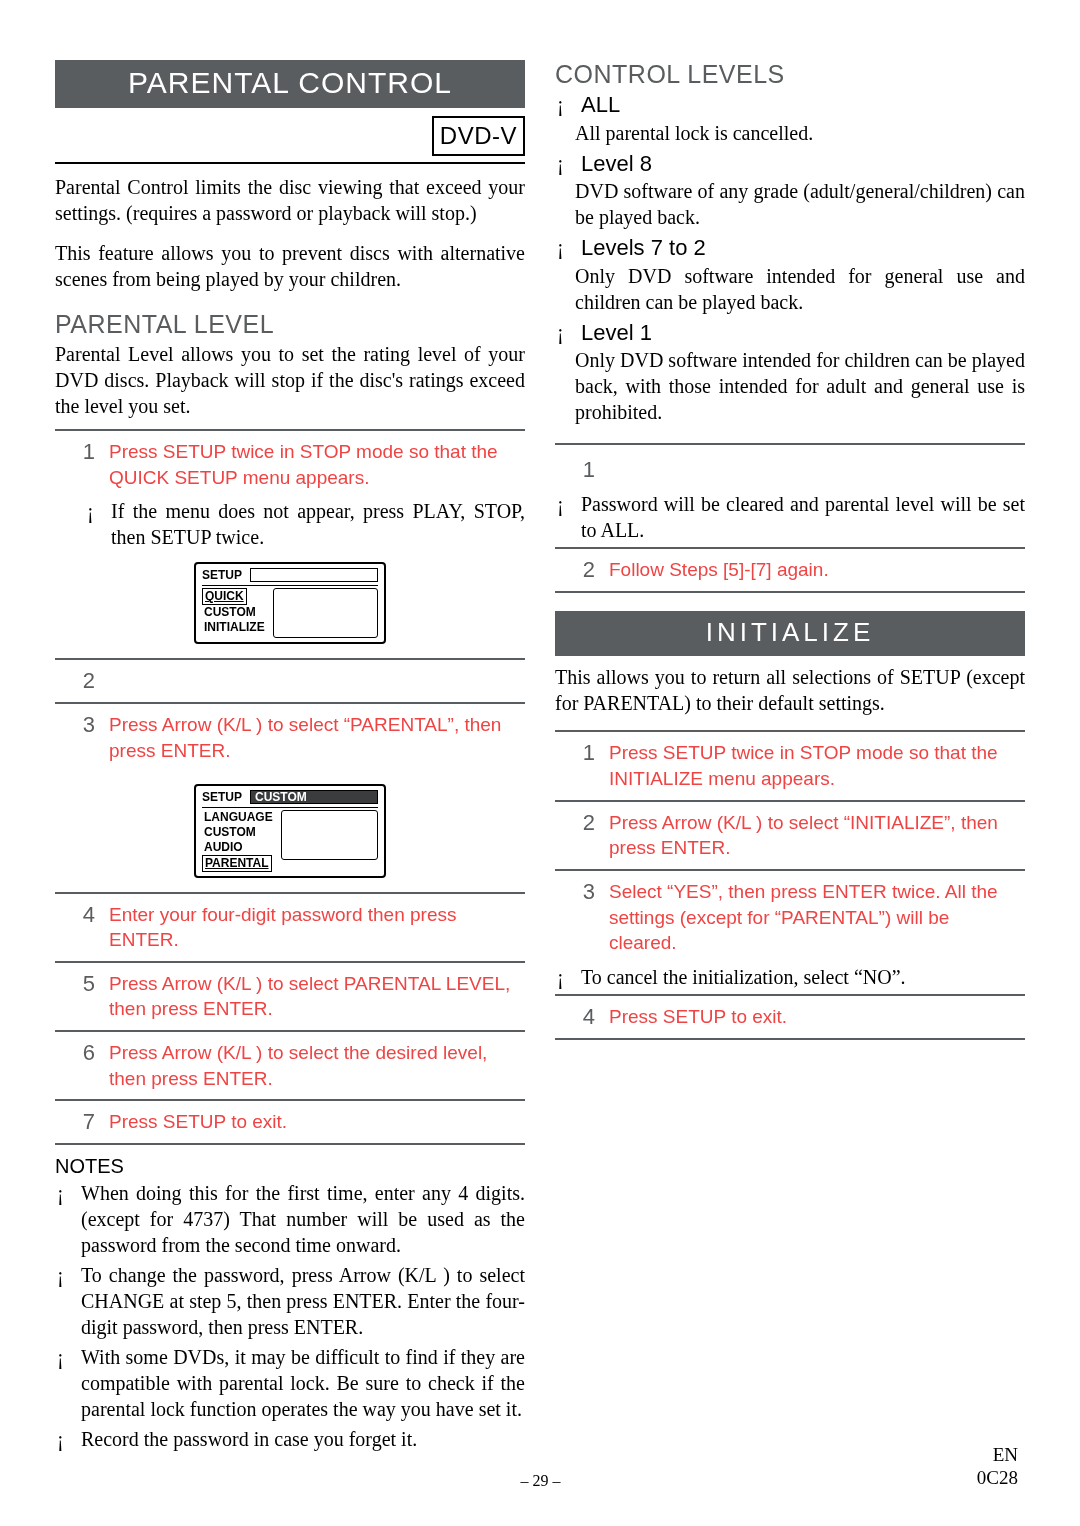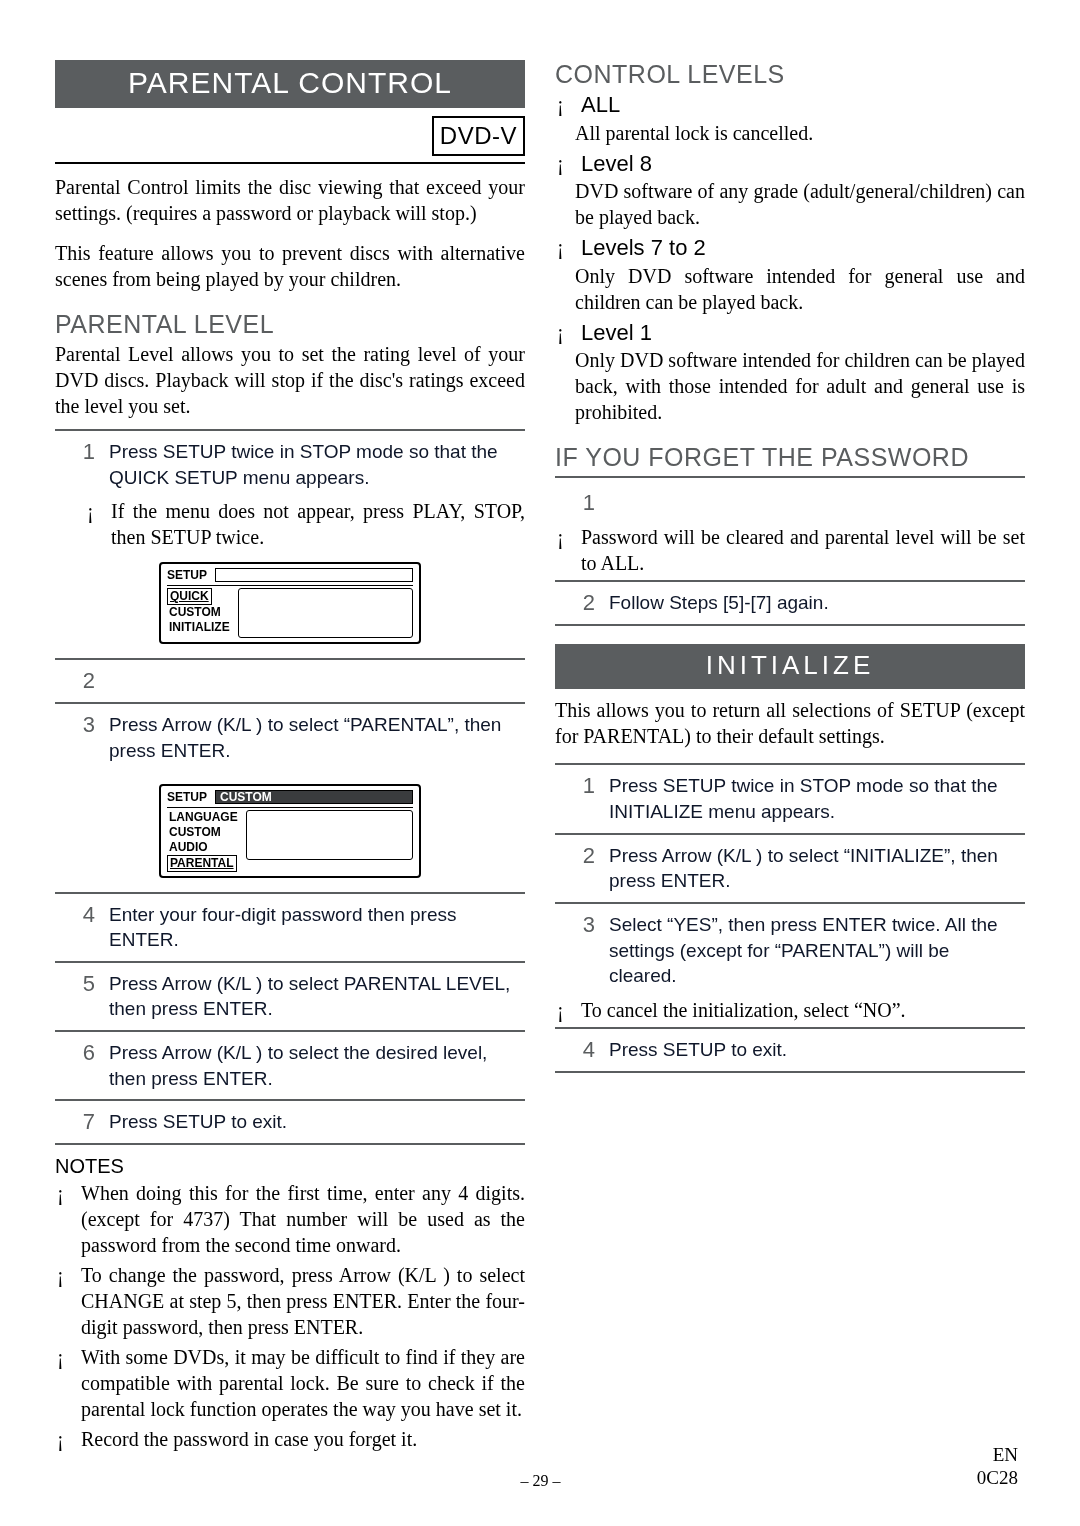--- a/index.html
+++ b/index.html
@@ -63,21 +63,21 @@
     font-family: Arial, Helvetica, sans-serif;
     font-size: 22px;
     color: #5a5d5f;
     width: 22px;
     text-align: right;
     flex-shrink: 0;
   }
   .step-text {
     font-family: Arial, Helvetica, sans-serif;
     font-size: 19px;
-    color: #0f172a;
+    color: #ef4444;
     line-height: 1.35;
   }
   .bullet {
     display: flex;
     gap: 10px;
     font-size: 20px;
     line-height: 1.3;
     text-align: justify;
     padding-left: 2px;
     margin-bottom: 4px;
@@ -85,21 +85,21 @@
   .bullet .mark { width: 14px; flex-shrink: 0; }
   .bullet .txt { flex: 1; text-align: justify; }
   .bullet.indent { padding-left: 32px; }
   .notes-head {
     font-family: Arial, Helvetica, sans-serif;
     font-size: 20px;
     margin-top: 10px;
     margin-bottom: 2px;
   }
   .menu-box {
-    width: 262px;
+    width: 192px;
     margin: 12px auto 14px auto;
     border: 2px solid #000;
     border-radius: 4px;
     padding: 4px 6px 4px 6px;
     font-family: Arial, Helvetica, sans-serif;
     font-size: 12px;
     font-weight: bold;
   }
   .menu-box .mb-head { display:flex; align-items:center; gap:8px; margin-bottom:3px; }
   .menu-box .mb-blank { flex:1; height:14px; border:1px solid #000; }
@@ -269,21 +269,20 @@
         <span class="mark">¡</span>
         <span class="level-head" style="margin-left:0">Levels 7 to 2</span>
       </div>
     <div class="level-body">Only DVD software intended for general use and children can be played back.</div>
     <div class="bullet" style="margin-bottom:0">
         <span class="mark">¡</span>
         <span class="level-head" style="margin-left:0">Level 1</span>
       </div>
     <div class="level-body" style="margin-bottom:18px">Only DVD software intended for children can be played back, with those intended for adult and general use is prohibited.</div>
 
-    <div class="section-head">IF YOU FORGET THE PASSWORD</div>
     <hr class="hr-thick" style="border-color:#5a5d5f;border-top-width:2px;margin:4px 0 4px 0">
     <div class="step-wrap" style="border-top:none">
         <div class="step">
       <div class="step-num">1</div>
     </div>
       </div>
     <div class="bullet">
         <span class="mark">¡</span>
         <span class="txt">Password will be cleared and parental level will be set to ALL.</span>
       </div>

